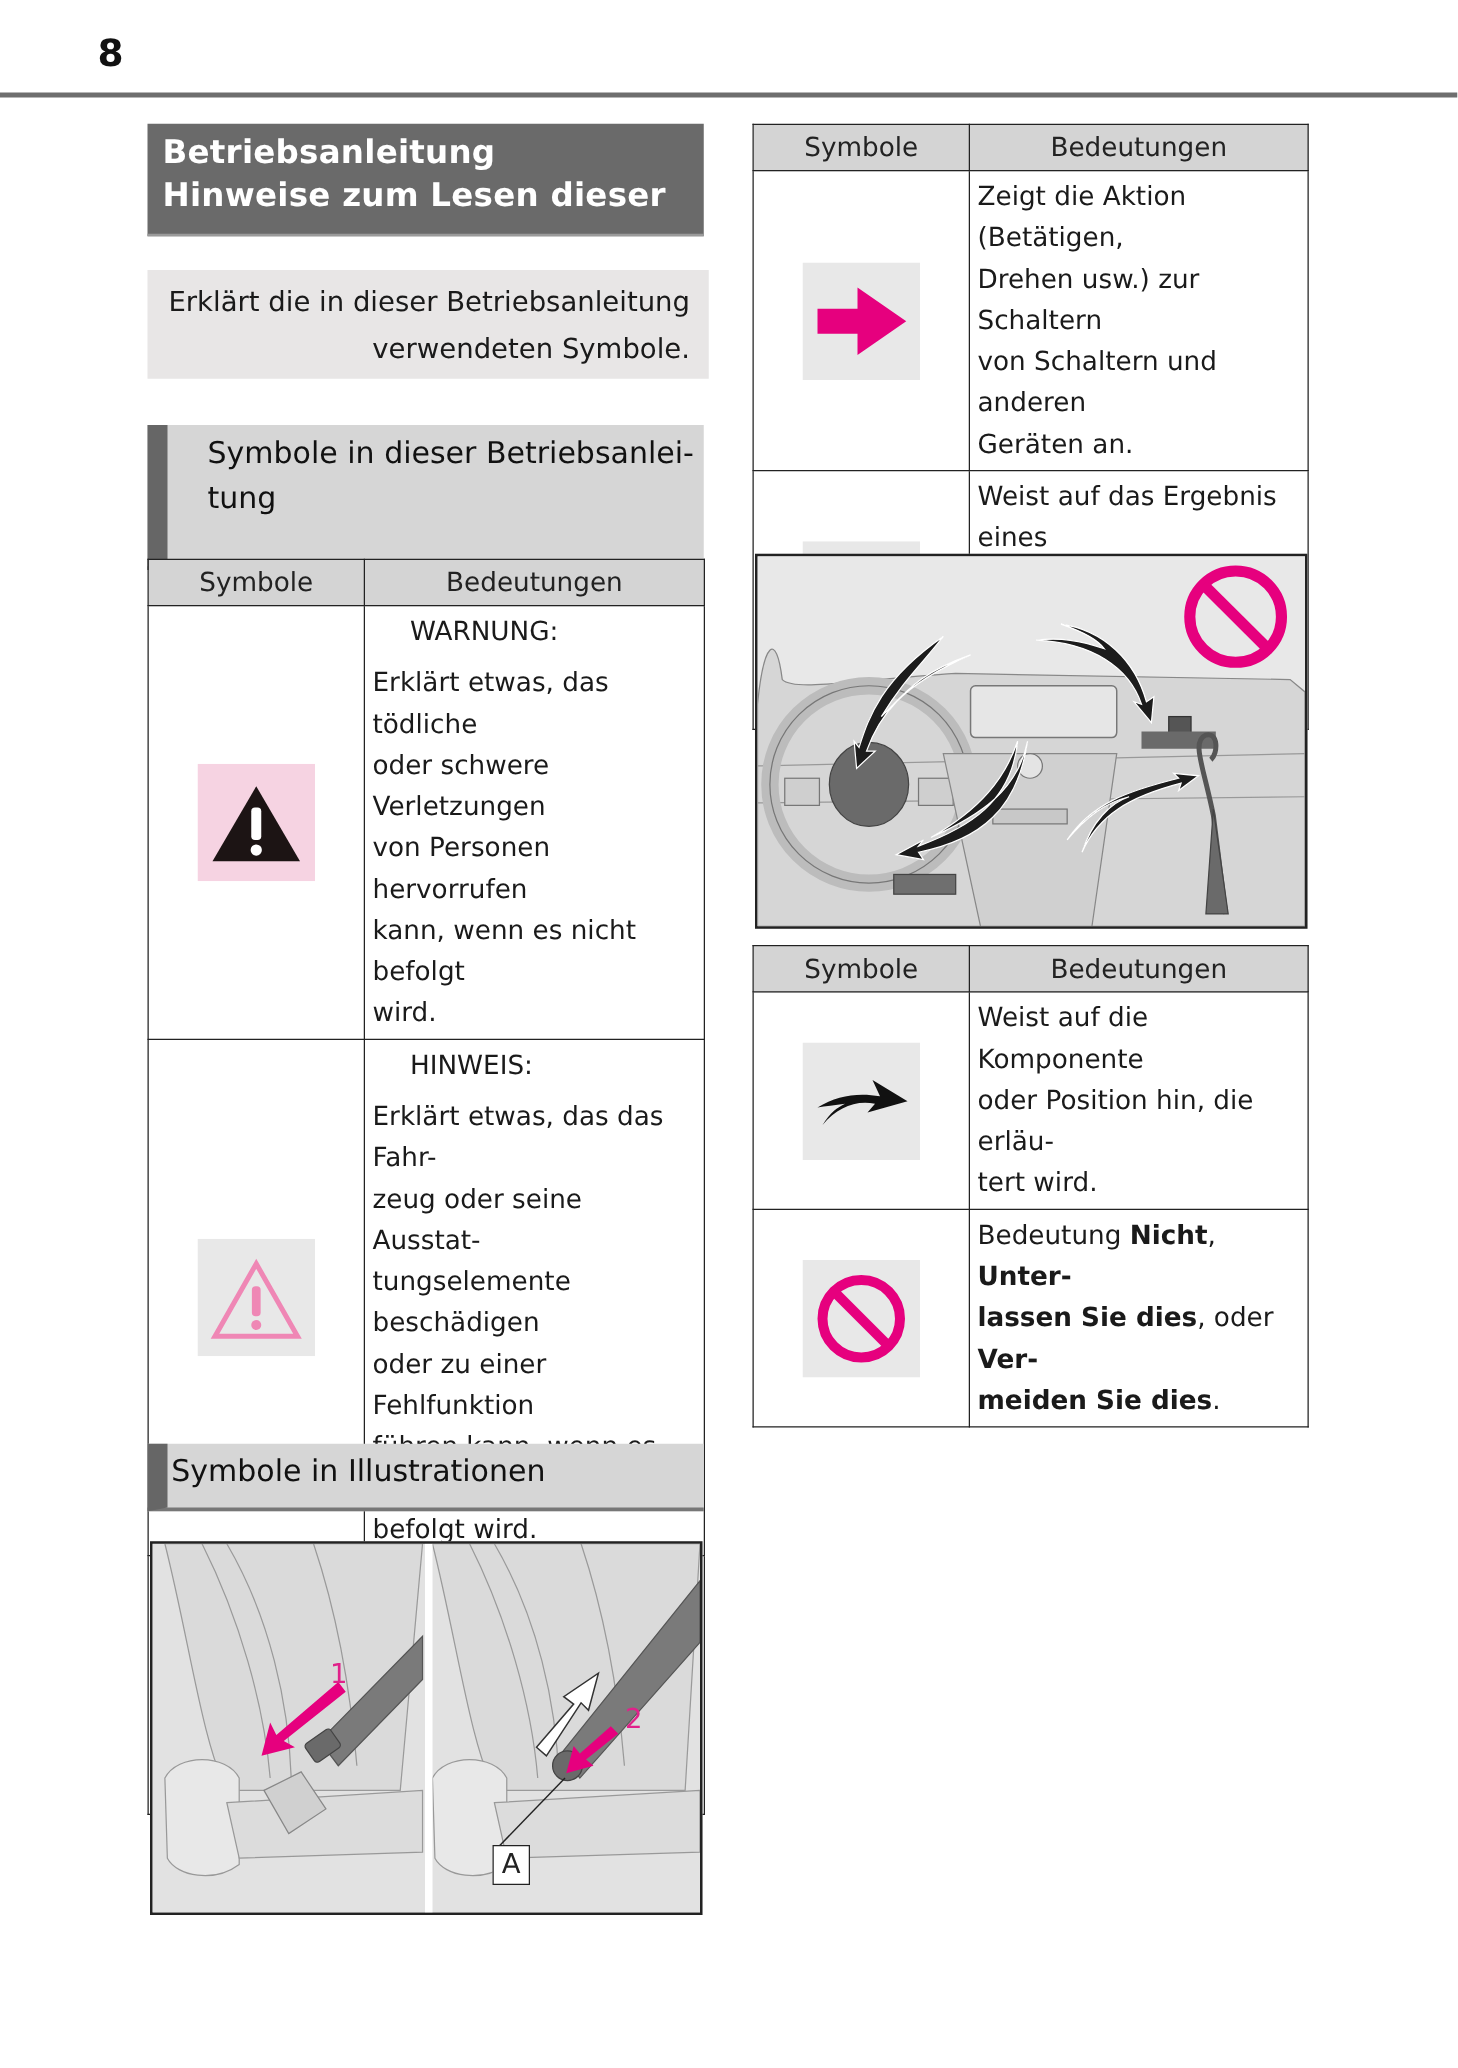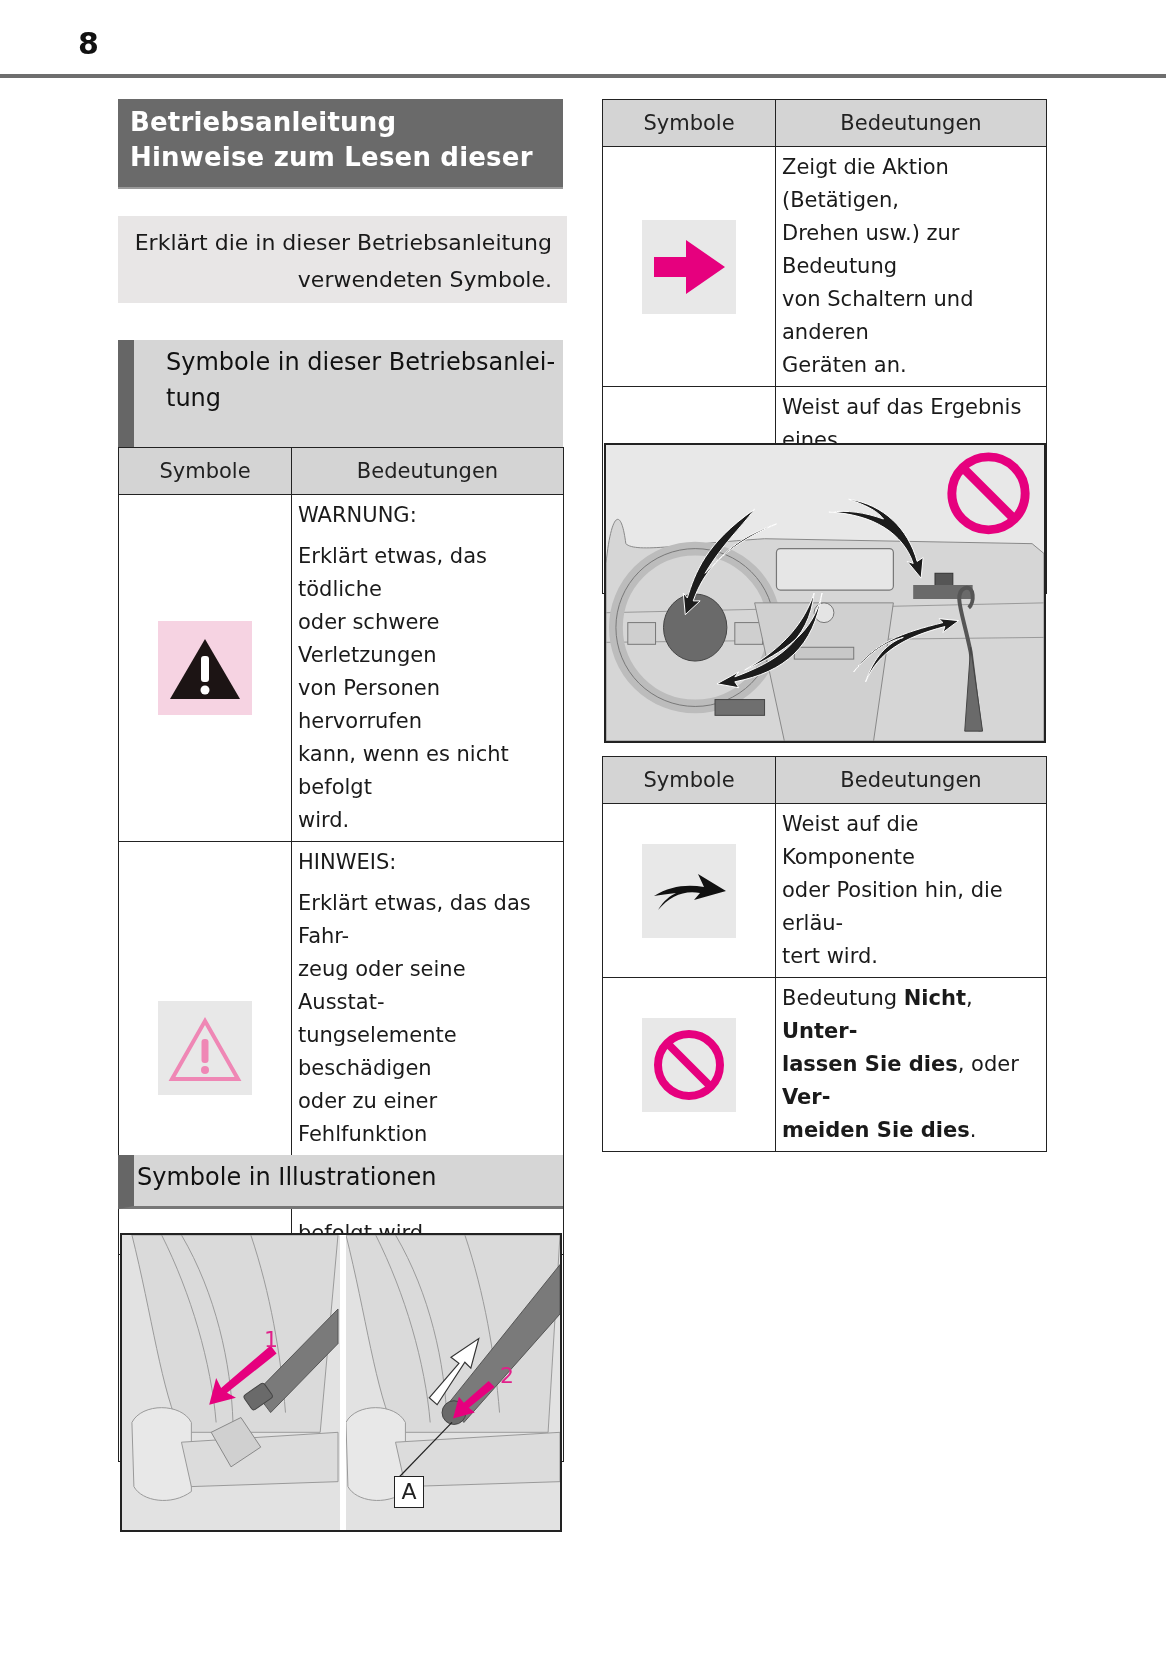--- a/index.html
+++ b/index.html
@@ -15,25 +15,25 @@
   .intro-box { position: absolute; left: 118px; top: 216px; width: 449px; height: 87px; background: #e8e6e6; padding: 8px 15px; text-align: right; }
   .intro-box span { font-size: 22px; line-height: 37px; color: #1a1a1a; font-weight: 500; }
 
   .section-head { position: absolute; left: 118px; background: #d6d6d6; border-left: 16px solid #666666; border-bottom: 3px solid #777; padding: 4px 3px; }
   .section-head span { font-size: 24px; line-height: 36px; color: #111; }
   .sec1 { top: 340px; width: 445px; height: 116px; padding-left: 32px; }
   .sec2 { top: 1155px; width: 445px; height: 54px; }
 
   table.sym { position: absolute; border-collapse: collapse; }
   table.sym td, table.sym th { border: 1.5px solid #222; }
-  table.sym th { background: #d4d4d4; font-weight: normal; font-size: 21px; height: 47px; color: #222; }
+  table.sym th { background: #d4d4d4; font-weight: normal; font-size: 21px; height: 37px; color: #222; }
   table.sym td.symcell { width: 173px; text-align: center; vertical-align: middle; }
   table.sym td.txt { padding: 4px 6px; vertical-align: top; font-size: 21px; line-height: 33px; color: #1a1a1a; }
   table.sym td.txt p { margin: 0; }
-  table.sym td.txt p.head { margin-bottom: 8px; }
+  table.sym td.txt p.head { margin-bottom: 8px; margin-left: 30px; }
 
   .t-left { left: 118px; top: 447px; width: 446px; }
   .t-right1 { left: 602px; top: 99px; width: 445px; }
   .t-right2 { left: 602px; top: 756px; width: 445px; }
 
   .iconbox { display: inline-block; width: 94px; height: 94px; vertical-align: middle; }
   .iconbox svg { width: 94px; height: 94px; display: block; }
 
   .illus { position: absolute; border: 2px solid #222; background: #e4e4e4; overflow: hidden; }
   .dash { left: 604px; top: 443px; width: 442px; height: 300px; }
@@ -190,21 +190,21 @@
     <td class="symcell">
       <span class="iconbox">
         <svg viewBox="0 0 94 94">
               <rect width="94" height="94" fill="#e8e8e8"></rect>
               <polygon points="12,37 44,37 44,20 83,47 44,74 44,57 12,57" fill="#e6007e"></polygon>
             </svg>
       </span>
     </td>
     <td class="txt">
       <p>Zeigt die Aktion (Betätigen,</p>
-      <p>Drehen usw.) zur Bedeutung</p>
+      <p>Drehen usw.) zur Schaltern</p>
       <p>von Schaltern und anderen</p>
       <p>Geräten an.</p>
     </td>
   </tr>
   <tr style="height:125px">
     <td class="symcell">
       <span class="iconbox">
         <svg viewBox="0 0 94 94">
               <rect width="94" height="94" fill="#e8e8e8"></rect>
               <polygon points="12,38 48,38 48,20 83,47 48,74 48,56 12,56" fill="#ffffff" stroke="#111" stroke-width="1.8"></polygon>

